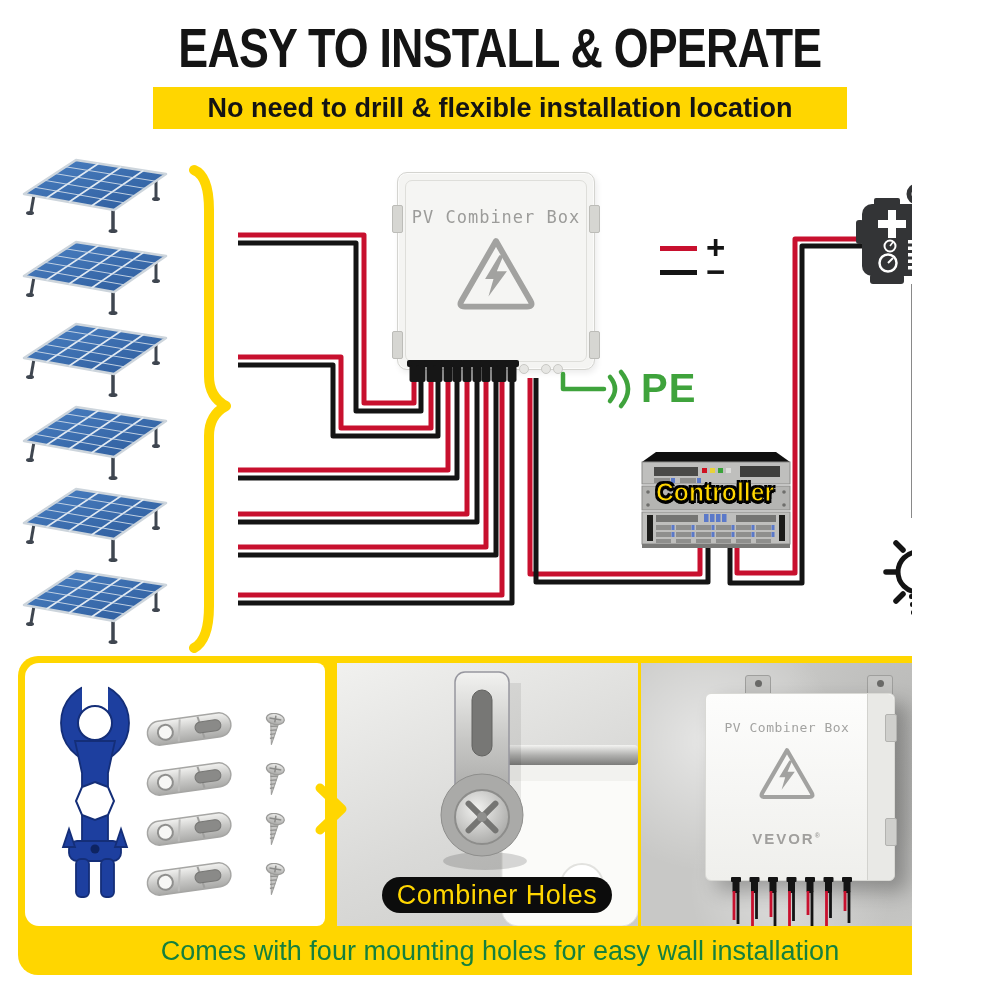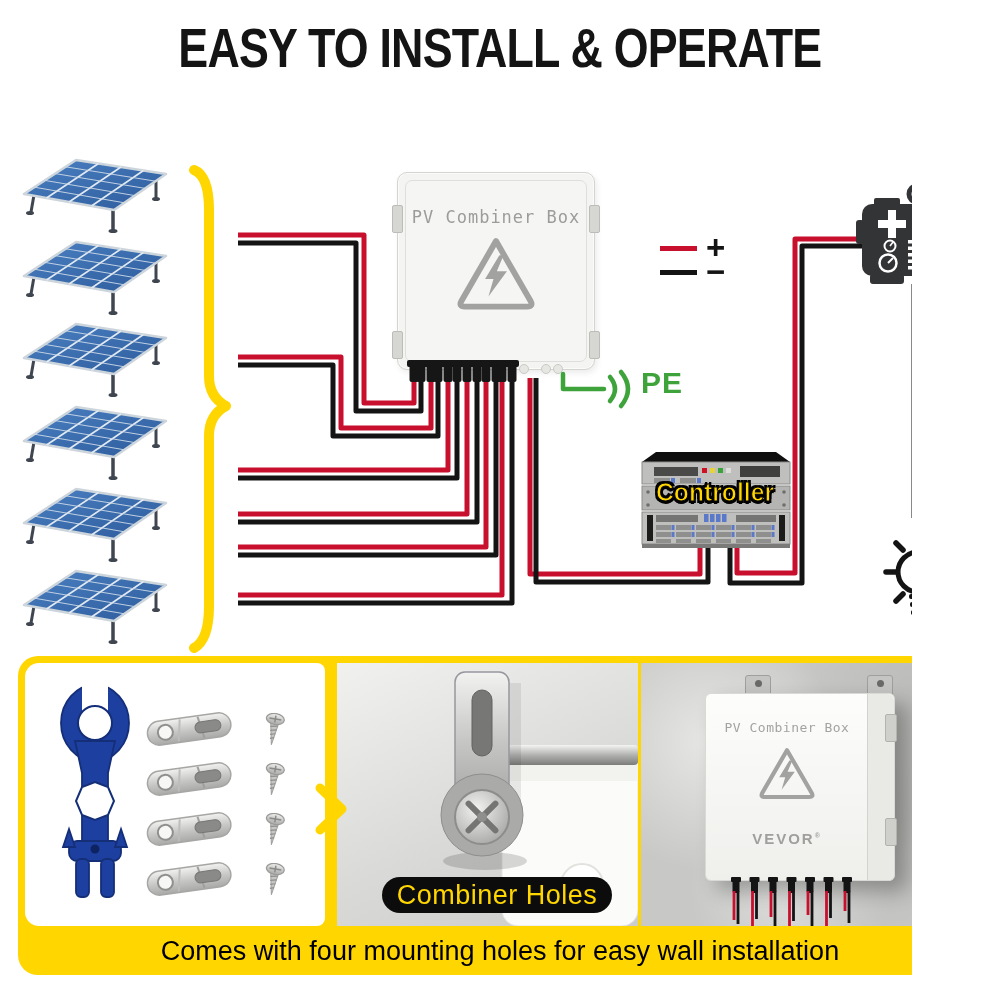--- a/index.html
+++ b/index.html
@@ -25,21 +25,21 @@
   .cb-brand sup{font-size:9px;letter-spacing:0;}
   .cb-tri{position:absolute;left:56px;top:62px;}
   .hinge{position:absolute;width:9px;height:26px;background:#d6d6d2;border:1px solid #bcbcb8;border-radius:2px;}
   .hinge.r1{right:-6px;top:32px;} .hinge.r2{right:-6px;top:158px;}
   .hinge.l1{left:-6px;top:32px;}  .hinge.l2{left:-6px;top:158px;}
   .legend{position:absolute;left:660px;top:236px;}
   .legend .row{display:flex;align-items:center;gap:9px;height:24px;}
   .legend .bar{width:37px;height:5px;}
   .legend .bar.red{background:#C8102E;} .legend .bar.blk{background:#141414;}
   .legend .sym{font-size:33px;font-weight:700;line-height:22px;color:#141414;}
-  .pe-text{position:absolute;left:641px;top:366px;font-size:30px;font-weight:700;color:#3FA33C;letter-spacing:1px;}
+  .pe-text{position:absolute;left:641px;top:366px;font-size:40px;font-weight:700;color:#3FA33C;letter-spacing:1px;}
   .ctl-label{position:absolute;left:645px;top:477px;width:140px;text-align:center;
       font-size:26px;font-weight:700;color:#FFD600;transform:scaleX(.95);white-space:nowrap;
       -webkit-text-stroke:1px #000;
       text-shadow:-2px -2px 0 #000,2px -2px 0 #000,-2px 2px 0 #000,2px 2px 0 #000,0 3px 0 #000;}
   
   .bottom-wrap{position:absolute;left:18px;top:656px;width:964px;height:319px;background:#FFD600;border-radius:20px;}
   .tools-panel{position:absolute;left:25px;top:663px;width:300px;height:263px;background:#fff;border-radius:14px 8px 8px 14px;}
   .bracket-photo{position:absolute;left:337px;top:663px;width:301px;height:263px;overflow:hidden;
       background:linear-gradient(155deg,#f1f1ef,#dadad8 55%,#cbcbc9);}
   .wall-photo{position:absolute;left:641px;top:663px;width:332px;height:263px;overflow:hidden;border-radius:0 14px 14px 0;
@@ -57,21 +57,21 @@
   .wb-hinge{position:absolute;right:-3px;width:10px;height:26px;background:#cfcfcc;border:1px solid #b3b3b0;border-radius:2px;}
   .wb-label{position:absolute;left:0;top:26px;width:162px;text-align:center;
       font-family:"DejaVu Sans Mono",monospace;font-size:13px;letter-spacing:.5px;color:#a3a3a1;}
   .wb-brand{position:absolute;left:0;top:136px;width:162px;text-align:center;font-size:15px;font-weight:700;letter-spacing:2px;color:#a09f9d;}
   .wb-brand sup{font-size:7px;}
   .wb-tri{position:absolute;left:51px;top:52px;}
   .pill{position:absolute;left:382px;top:877px;width:230px;height:36px;background:#0c0c0c;border-radius:18px;
       display:flex;align-items:center;justify-content:center;}
   .pill span{color:#FFD600;font-size:27px;letter-spacing:.5px;white-space:nowrap;}
   .caption{position:absolute;left:20px;top:929px;width:960px;height:45px;display:flex;align-items:center;justify-content:center;}
-  .caption span{font-size:27px;color:#000000;white-space:nowrap;}
+  .caption span{font-size:27px;color:#15803d;white-space:nowrap;}
 </style>
 </head>
 <body>
 
 <svg width="0" height="0" style="position:absolute" aria-hidden="true">
   <defs>
     <linearGradient id="panelGrad" x1="0" y1="0" x2="1" y2="1">
       <stop offset="0" stop-color="#4a80c2"></stop>
         <stop offset="1" stop-color="#2d5b9b"></stop>
     </linearGradient>
@@ -135,20 +135,23 @@
         <line x1="6" y1="6" x2="18" y2="6" stroke="#8a8a88" stroke-width="1.5"></line>
         <line x1="12" y1="2.5" x2="12" y2="9.5" stroke="#8a8a88" stroke-width="1.5"></line>
       </g>
     </symbol>
   </defs>
 </svg>
 
 <div id="canvas">
 
   <div class="title"><span>EASY TO INSTALL &amp; OPERATE</span></div>
+  <div class="subbar">
+      <span>No need to drill &amp; flexible installation location</span>
+    </div>
 
   <div class="combiner-box">
     <div class="door"></div>
     <div class="cb-label">PV Combiner Box</div>
     <svg class="cb-tri" width="84" height="76" viewBox="0 0 100 90">
         <use href="#sym-warntri"></use>
       </svg>
     <div class="hinge l1"></div>
     <div class="hinge l2"></div>
     <div class="hinge r1"></div>

